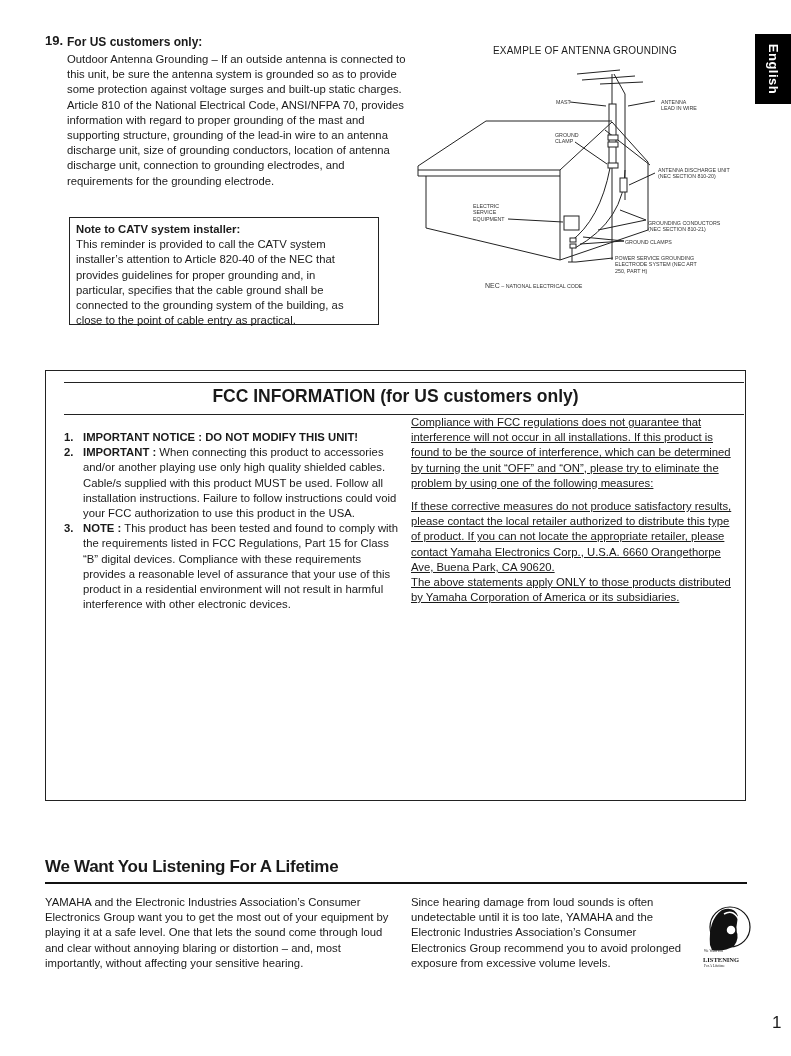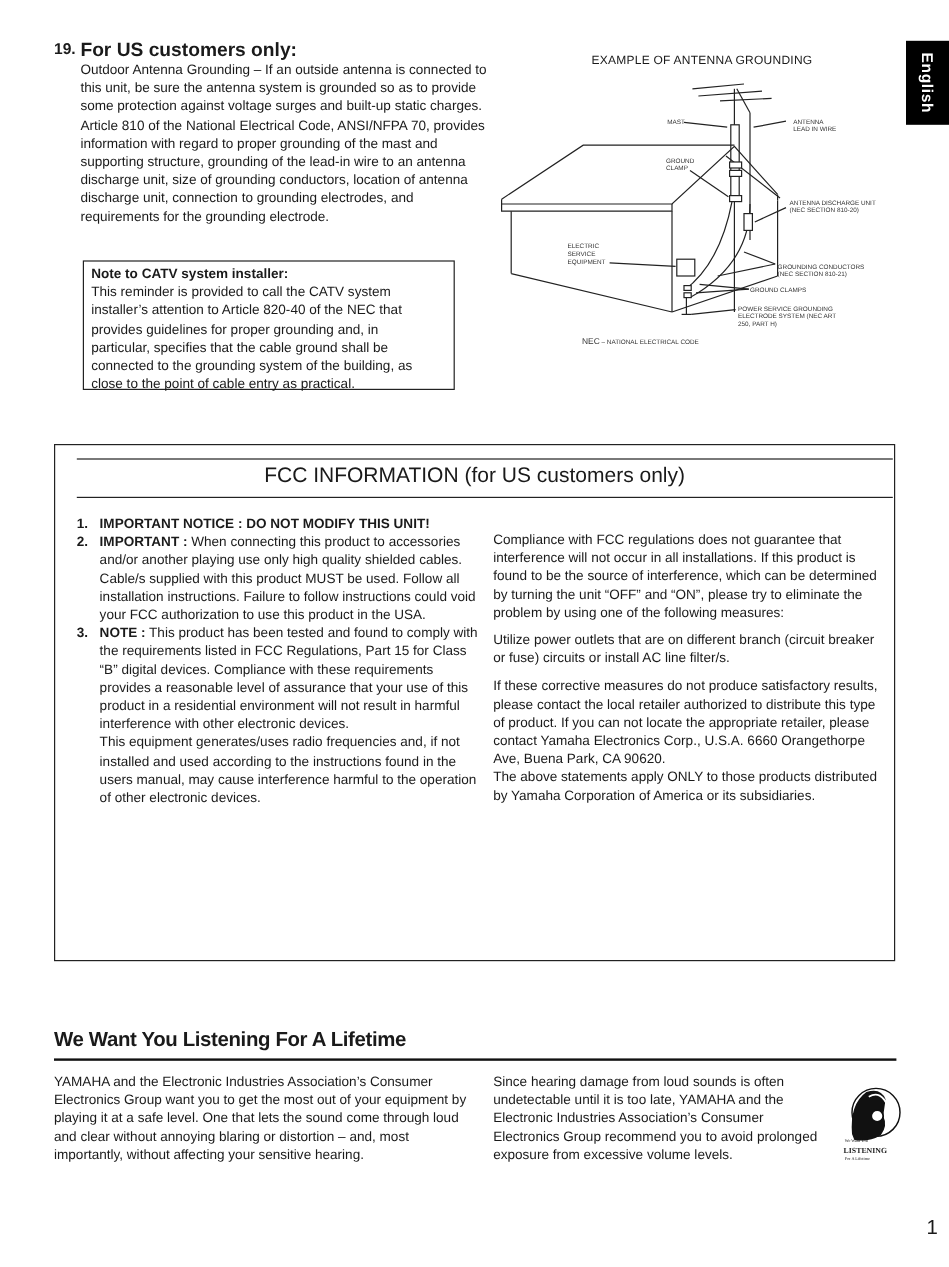--- a/index.html
+++ b/index.html
@@ -4,45 +4,45 @@
 <style>
   html, body { margin:0; padding:0; background:#ffffff; }
   body { width:791px; height:1056px; position:relative; overflow:hidden;
          font-family:"Liberation Sans", sans-serif; color:#1a1a1a; }
   .abs { position:absolute; }
   .txt { font-size:11.3px; line-height:15.2px; }
 
   
   #item19 { left:45px; top:33px; width:345px; }
   #item19 .num { font-weight:bold; font-size:13px; position:absolute; left:0; top:0; }
-  #item19 .heading { font-weight:bold; font-size:16px; position:absolute; left:22px; top:2px; }
+  #item19 .heading { font-weight:bold; font-size:12px; position:absolute; left:22px; top:2px; }
   #item19 .body { position:absolute; left:22px; top:19px; width:340px; }
 
   #catv { left:69px; top:217px; width:310px; height:108px; border:1px solid #222; padding:4px 16px 0 6px; box-sizing:border-box; }
   #catv .h { font-weight:bold; }
 
   
   #diagram { left:410px; top:30px; width:330px; height:270px; }
   #diagram .cap { position:absolute; left:83px; top:5px; font-size:10px; letter-spacing:0.2px;margin-top:10px; }
   .lbl { position:absolute; font-size:5.3px; line-height:6.3px; color:#333; }
 
   
   #lang-tab { left:755px; top:34px; width:36px; height:70px; background:#000; }
   #lang-tab span { position:absolute; left:50%; top:50%; transform:translate(-50%,-50%) rotate(90deg);
                    color:#fff; font-weight:bold; font-size:13px; white-space:nowrap; letter-spacing:0.5px; }
 
   
   #fcc { left:45px; top:370px; width:701px; height:431px; border:1px solid #222; box-sizing:border-box; }
   #fcc .rule { position:absolute; left:18px; width:680px; height:1px; background:#222; }
-  #fcc .title { position:absolute; left:0; width:100%; top:18px; text-align:center; font-weight:normal; font-size:17.5px; }
+  #fcc .title { position:absolute; left:0; width:100%; top:18px; text-align:center; font-weight:bold; font-size:17.5px; }
   #fcc-left { position:absolute; left:18px; top:59px; width:340px; }
   .li { position:relative; padding-left:19px; }
   .li .n { position:absolute; left:0; top:0; font-weight:bold; }
   .li b { font-weight:bold; }
-  #fcc-right { position:absolute; left:365px; top:72px; width:325px; }
+  #fcc-right { position:absolute; left:365px; top:44px; width:325px;text-decoration:underline; }
   #fcc-right p { margin:0 0 8px 0; }
 
   
   #listen-title { left:45px; top:857px; font-weight:bold; font-size:17px; letter-spacing:-0.3px; }
   #listen-rule { left:45px; top:882px; width:702px; height:2px; background:#111; }
   #listen-left { left:45px; top:895px; width:345px; }
   #listen-right { left:411px; top:895px; width:280px; }
   #logo { left:700px; top:900px; width:52px; height:72px; }
   #page-num { left:772px; top:1013px; font-size:17px; }
 </style>
@@ -139,27 +139,25 @@
       <span class="n">1.</span>
       <b>IMPORTANT NOTICE : DO NOT MODIFY THIS UNIT!</b><br>
     </div>
     <div class="li">
       <span class="n">2.</span>
       <b>IMPORTANT :</b><span> When connecting this product to accessories and/or another playing use only high quality shielded cables. Cable/s supplied with this product MUST be used. Follow all installation instructions. Failure to follow instructions could void your FCC authorization to use this product in the USA.</span>
     </div>
     <div class="li">
       <span class="n">3.</span>
       <b>NOTE :</b><span> This product has been tested and found to comply with the requirements listed in FCC Regulations, Part 15 for Class “B” digital devices. Compliance with these requirements provides a reasonable level of assurance that your use of this product in a residential environment will not result in harmful interference with other electronic devices.</span><br>
-      <span>This equipment generates/uses radio frequencies and, if not installed and used according to the instructions found in the users manual, may cause interference harmful to the operation of other electronic devices.</span>
     </div>
   </div>
 
   <div id="fcc-right">
     <p>Compliance with FCC regulations does not guarantee that interference will not occur in all installations. If this product is found to be the source of interference, which can be determined by turning the unit “OFF” and “ON”, please try to eliminate the problem by using one of the following measures:</p>
-    <p>Utilize power outlets that are on different branch (circuit breaker or fuse) circuits or install AC line filter/s.</p>
     <p style="margin:0">If these corrective measures do not produce satisfactory results, please contact the local retailer authorized to distribute this type of product. If you can not locate the appropriate retailer, please contact Yamaha Electronics Corp., U.S.A. 6660 Orangethorpe Ave, Buena Park, CA 90620.</p>
     <p>The above statements apply ONLY to those products distributed by Yamaha Corporation of America or its subsidiaries.</p>
   </div>
 </div>
 
 <div id="listen-title" class="abs">We Want You Listening For A Lifetime</div>
 <div id="listen-rule" class="abs"></div>
 <div id="listen-left" class="abs txt">YAMAHA and the Electronic Industries Association’s Consumer Electronics Group want you to get the most out of your equipment by playing it at a safe level. One that lets the sound come through loud and clear without annoying blaring or distortion – and, most importantly, without affecting your sensitive hearing.</div>
 <div id="listen-right" class="abs txt">Since hearing damage from loud sounds is often undetectable until it is too late, YAMAHA and the Electronic Industries Association’s Consumer Electronics Group recommend you to avoid prolonged exposure from excessive volume levels.</div>
 

